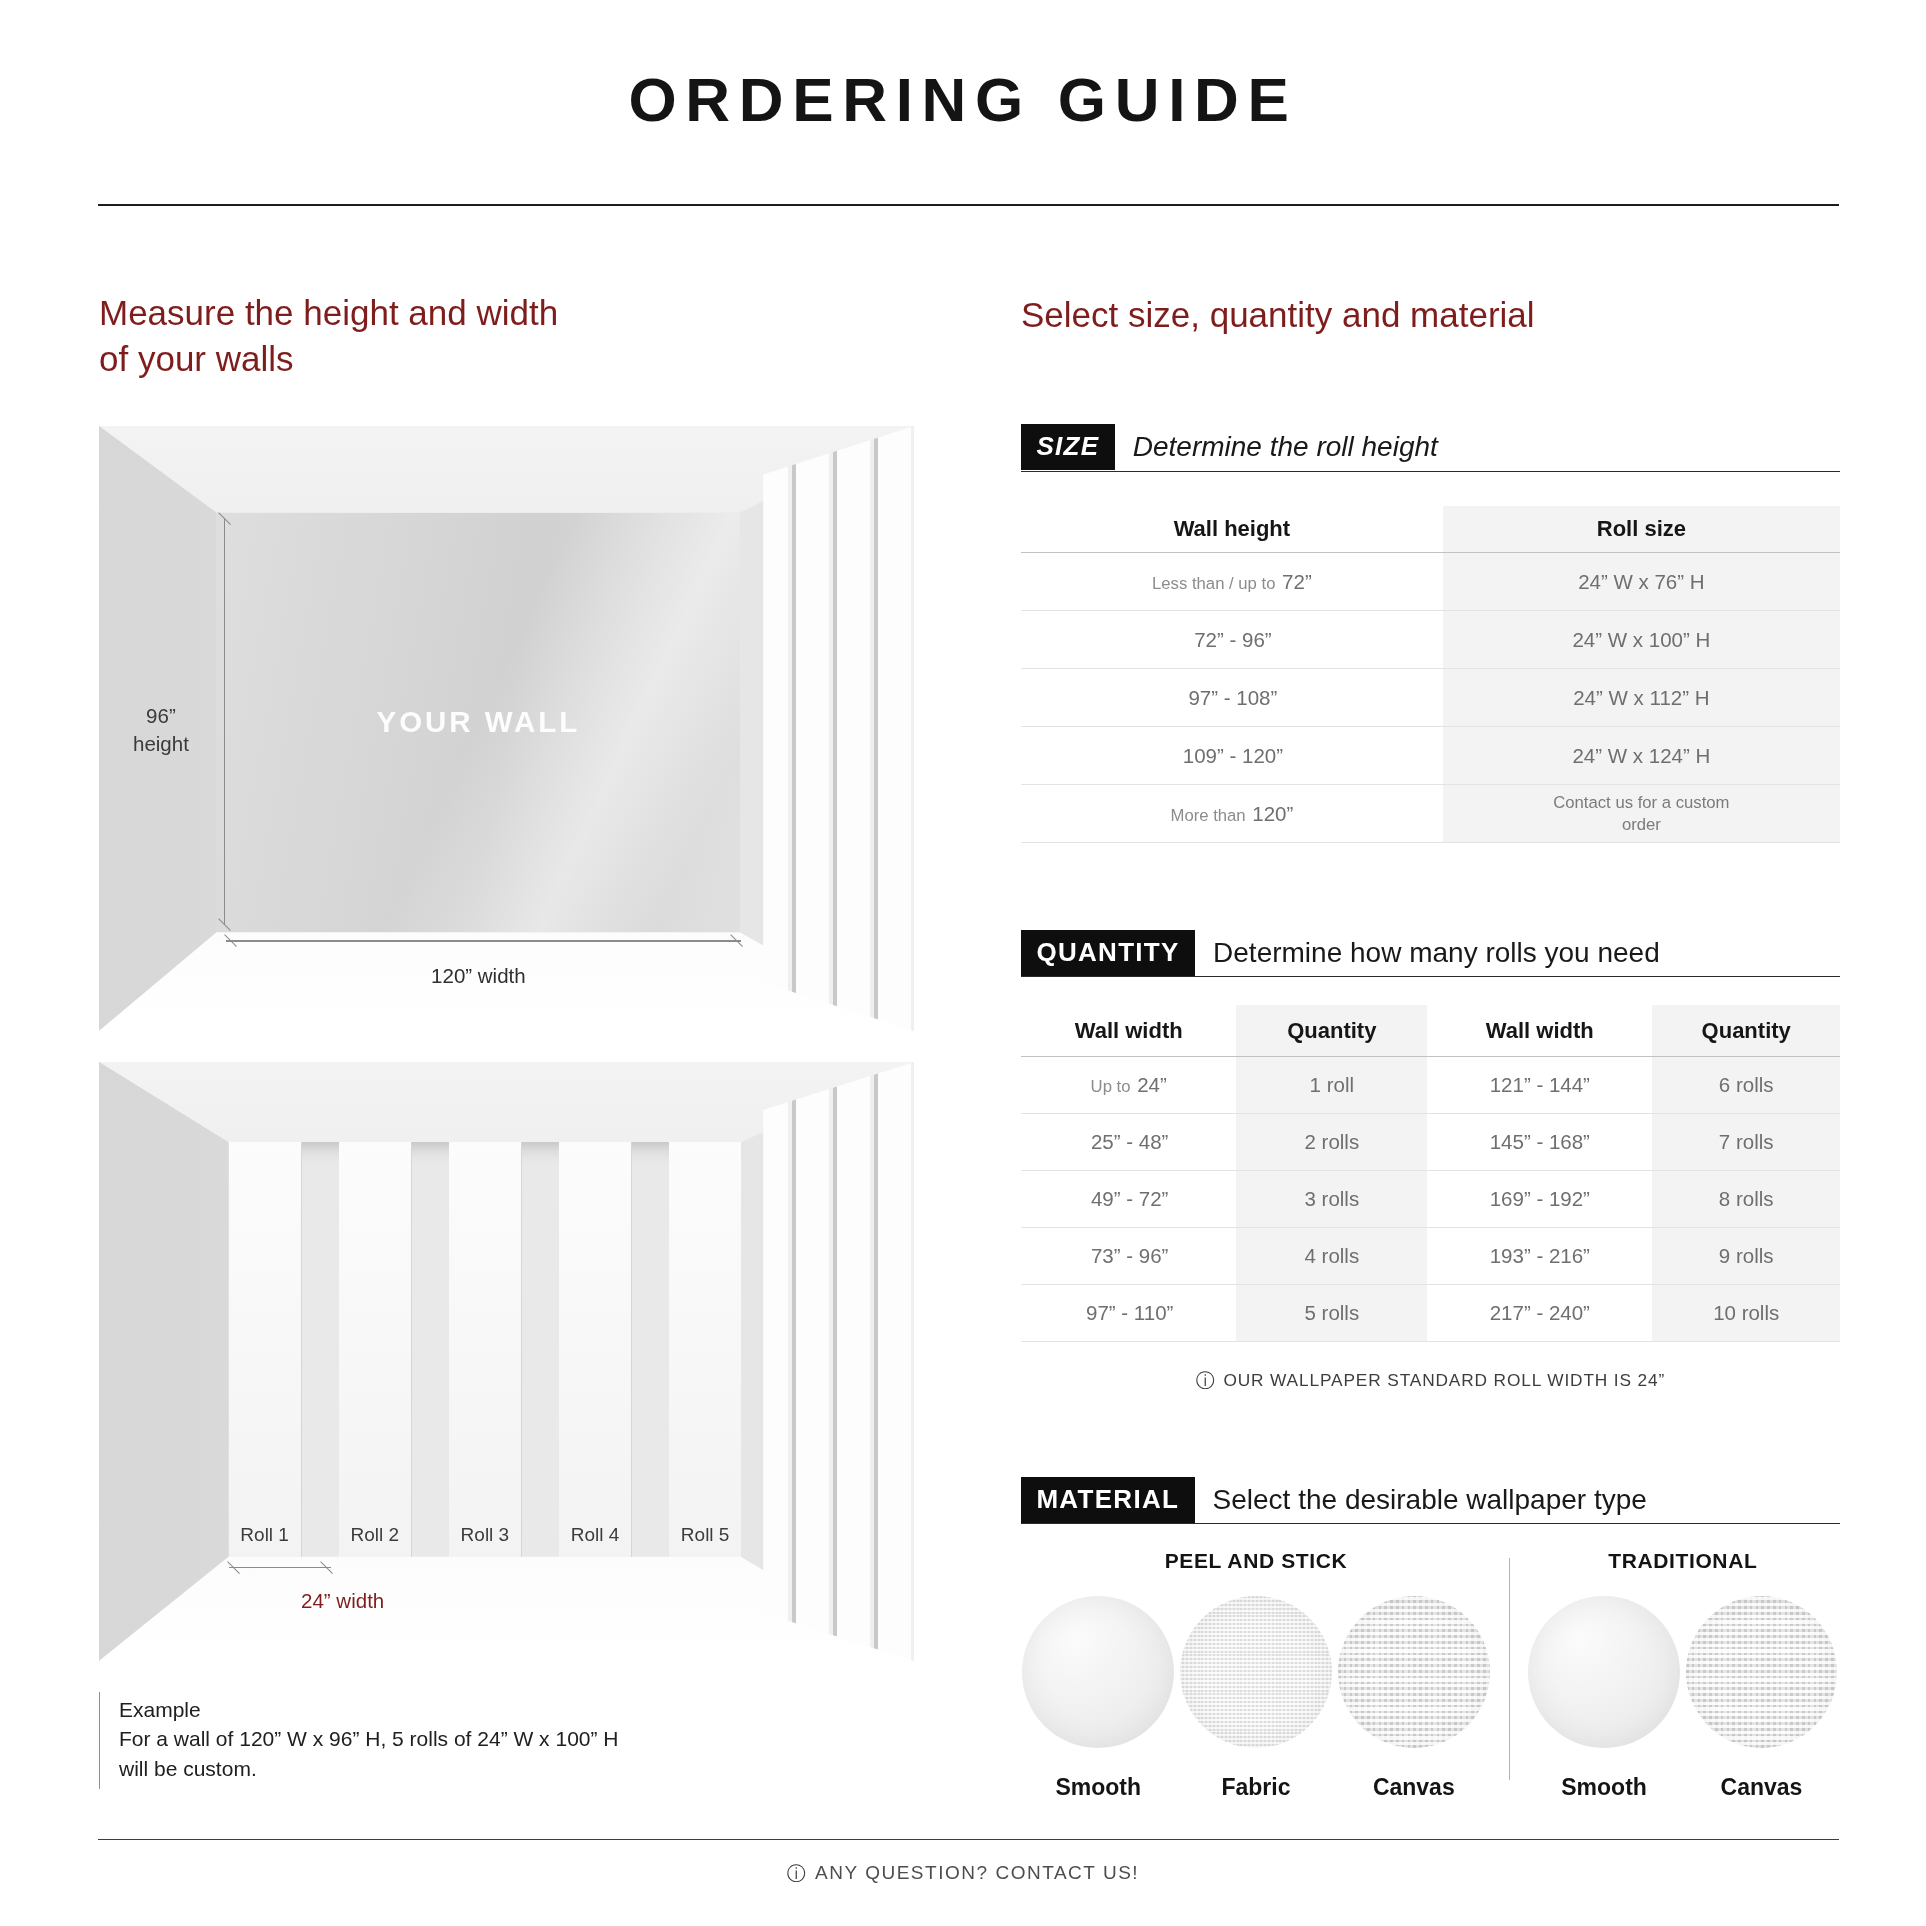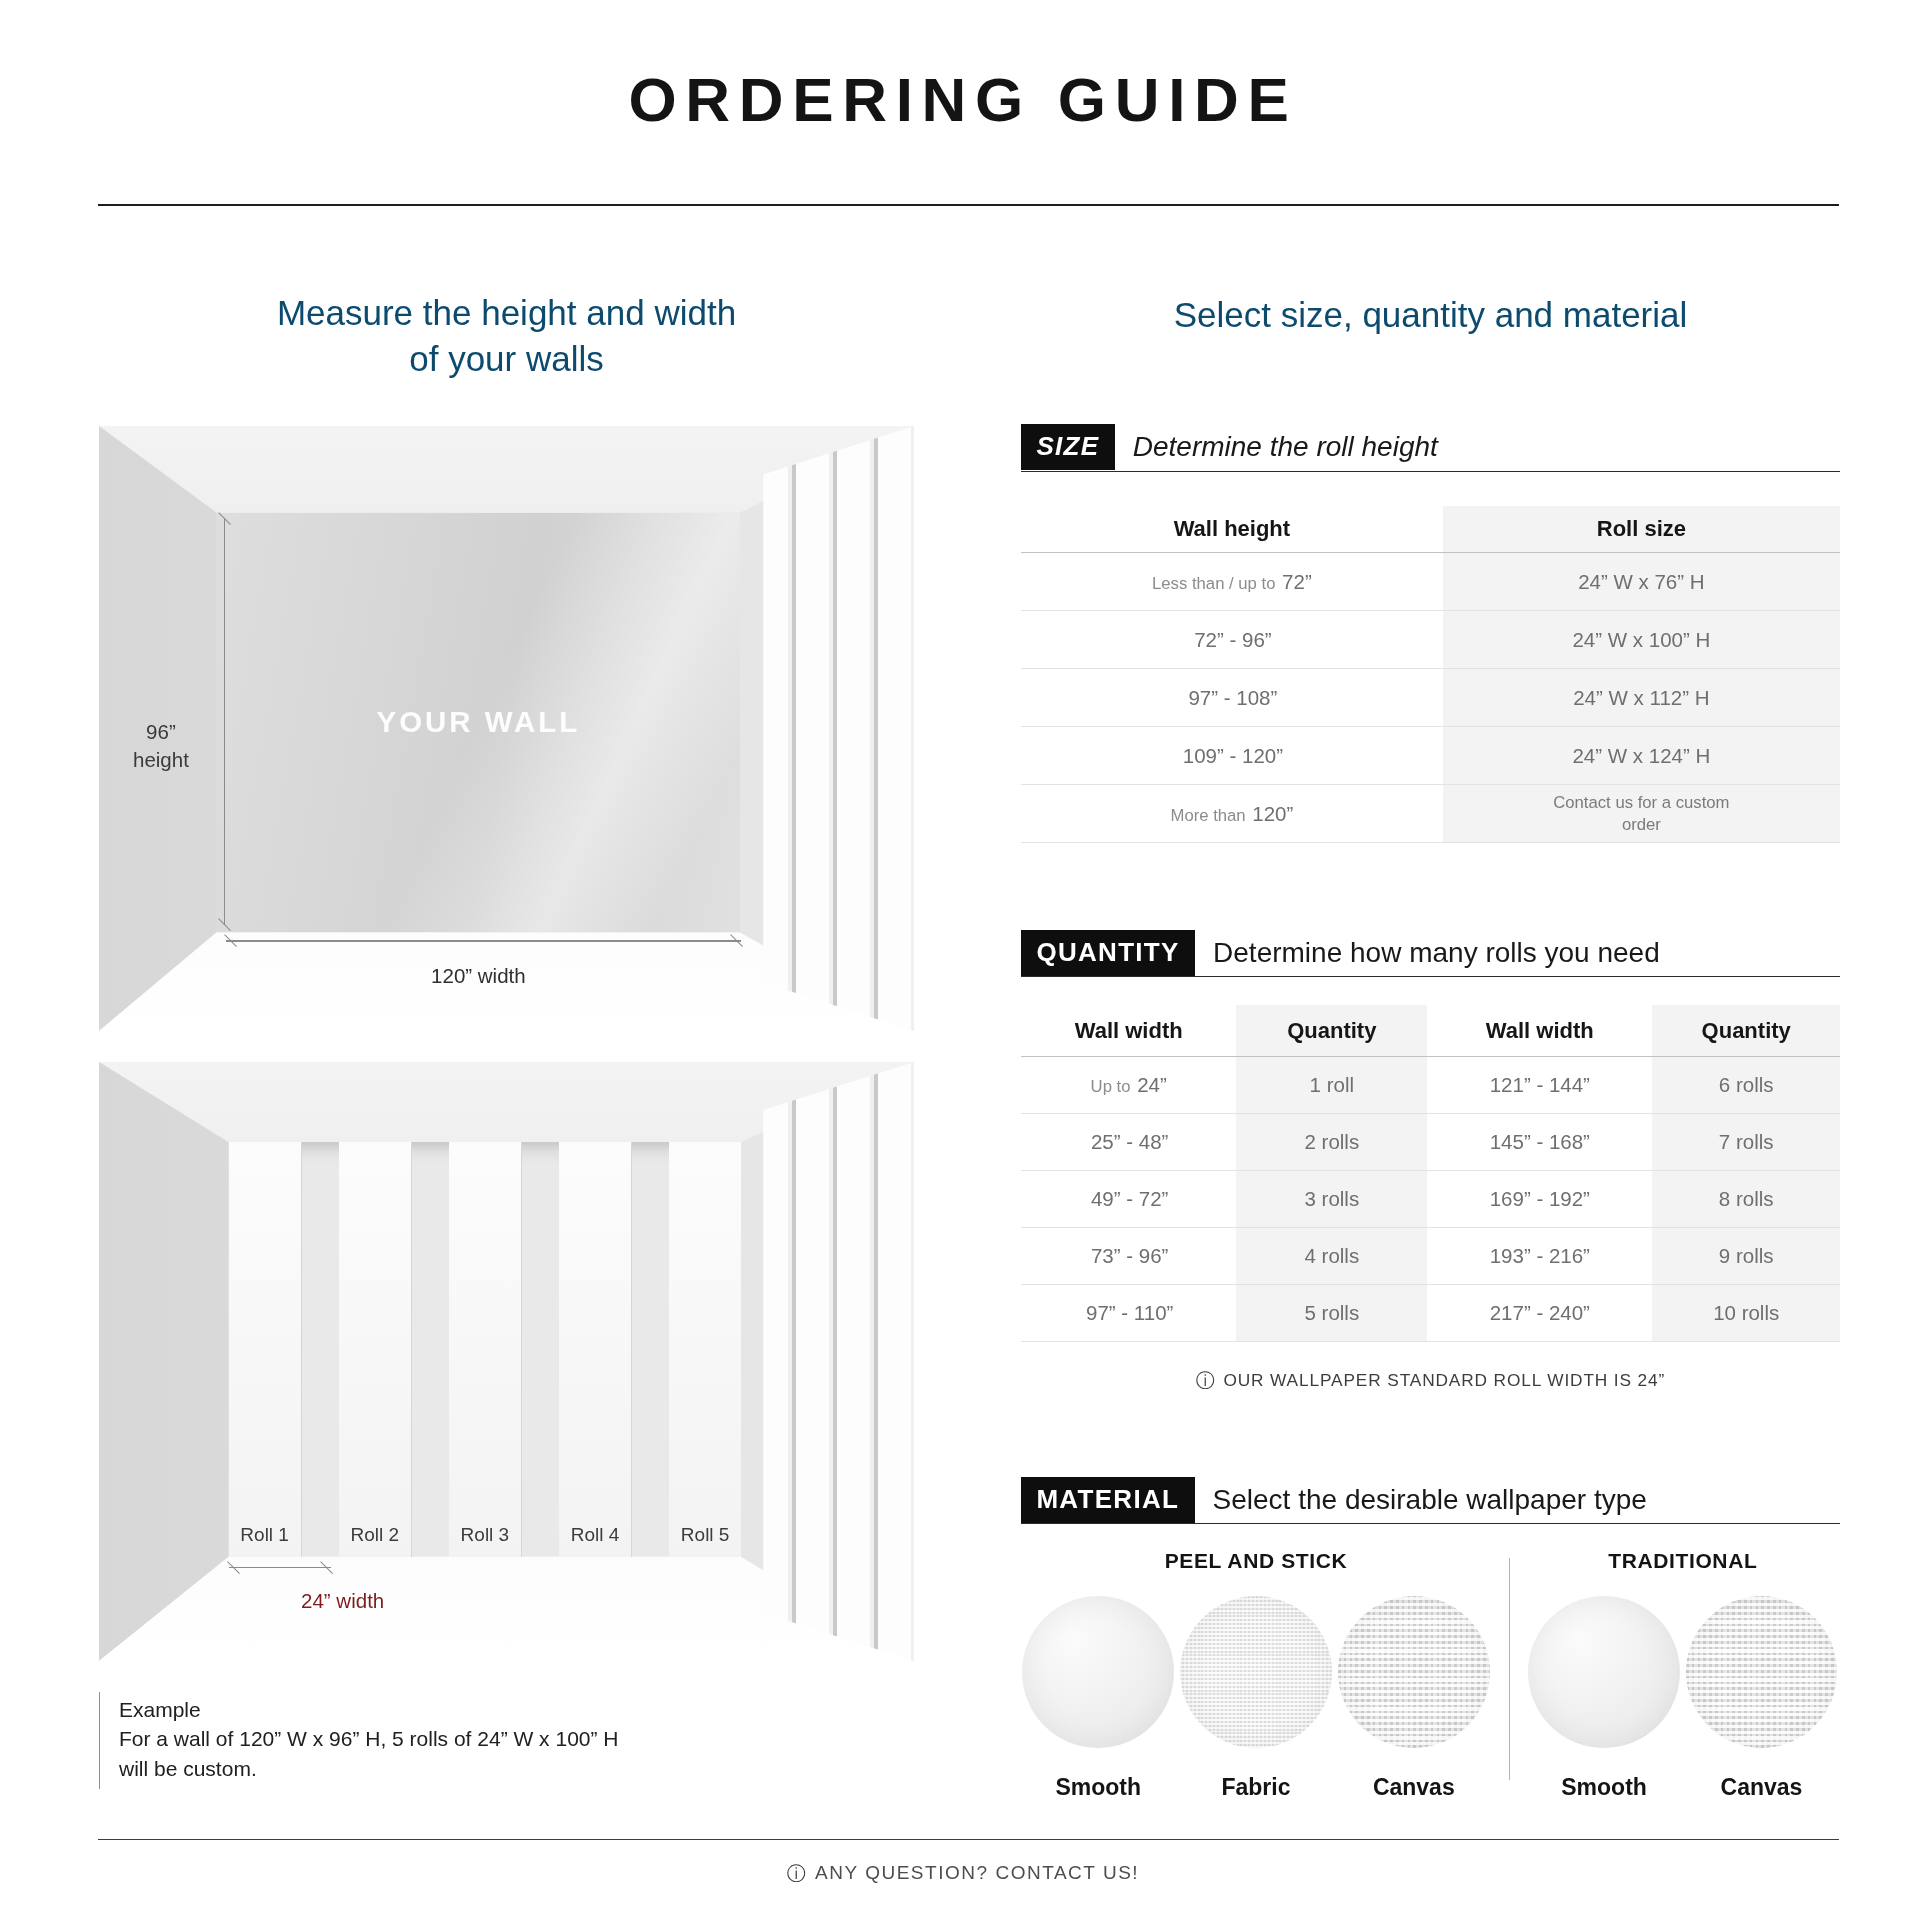--- a/index.html
+++ b/index.html
@@ -6,21 +6,21 @@
   html,body { background:#ffffff; }
   body { font-family:"Liberation Sans","DejaVu Sans",sans-serif; color:#1b1b1b; }
   .page { position:relative; width:1926px; height:1926px; background:#ffffff; overflow:hidden; }
 
   
   .page-title { position:absolute; top:64px; left:0; width:100%; text-align:center;
     font-size:62px; font-weight:600; letter-spacing:0.14em; color:#141414; }
   .title-rule { position:absolute; top:204px; left:98px; width:1741px; height:1.9px; background:#1d1d1d; }
 
   
-  .col-heading { font-size:35px; font-weight:400; color:#0c4a6e; text-align:center; line-height:1.32; }
+  .col-heading { font-size:35px; font-weight:400; color:#7f1d1d; text-align:left; line-height:1.32; }
   .left-heading { position:absolute; top:290px; left:99px; width:815px; }
   .right-heading { position:absolute; top:292px; left:1021px; width:819px; }
 
   
   .room { position:absolute; left:99px; width:815px; overflow:hidden; background:#e9e9e9; }
   .room1 { top:426px; height:605px; }
   .room2 { top:1062px; height:599px; }
   .room > div { position:absolute; }
   .ceiling { inset:0; clip-path:polygon(0 0,100% 0,78.7% 14.3%,14.4% 14.3%);
     background:linear-gradient(180deg,#f3f3f3,#dcdcdc); }
@@ -57,21 +57,21 @@
     transform:rotate(45deg); }
   .dim-v { left:calc(14.4% + 7.7px); top:15.3%; width:1.3px; height:67.2%; }
   .dim-v::before { top:-0.6px; left:-7.7px; }
   .dim-v::after { bottom:-0.6px; left:-7.7px; }
   .dim-h { left:15.6%; top:85%; width:63.2%; height:1.3px; }
   .dim-h::before { left:-3.9px; top:0; }
   .dim-h::after { right:-3.9px; top:0; }
   .dim-roll { left:15.9%; top:84.3%; width:12.58%; height:1.3px; }
 
   .height-label { left:1.6%; top:45.6%; width:12%; text-align:center; color:#3a3a3a;
-    font-size:20.5px; line-height:1.35;margin-top:16px; }
+    font-size:20.5px; line-height:1.35; }
   .width-label { left:14.4%; top:89%; width:64.3%; text-align:center; font-size:20.5px; color:#2f2f2f; }
   .roll-width-label { left:9%; top:88%; width:26%; text-align:right; font-size:20.5px; color:#7f1d1d; position:absolute; }
 
   
   .example { position:absolute; left:99px; top:1692px; border-left:1.9px solid #8f8f8f;
     padding:2.6px 0 5.1px 19px; font-size:21px; line-height:1.42; color:#202020; }
 
   
   .sec-head { position:absolute; left:1021px; width:819px; display:flex; align-items:center; }
   .badge { background:#0e0e0e; color:#ffffff; font-weight:bold; font-size:26px;

